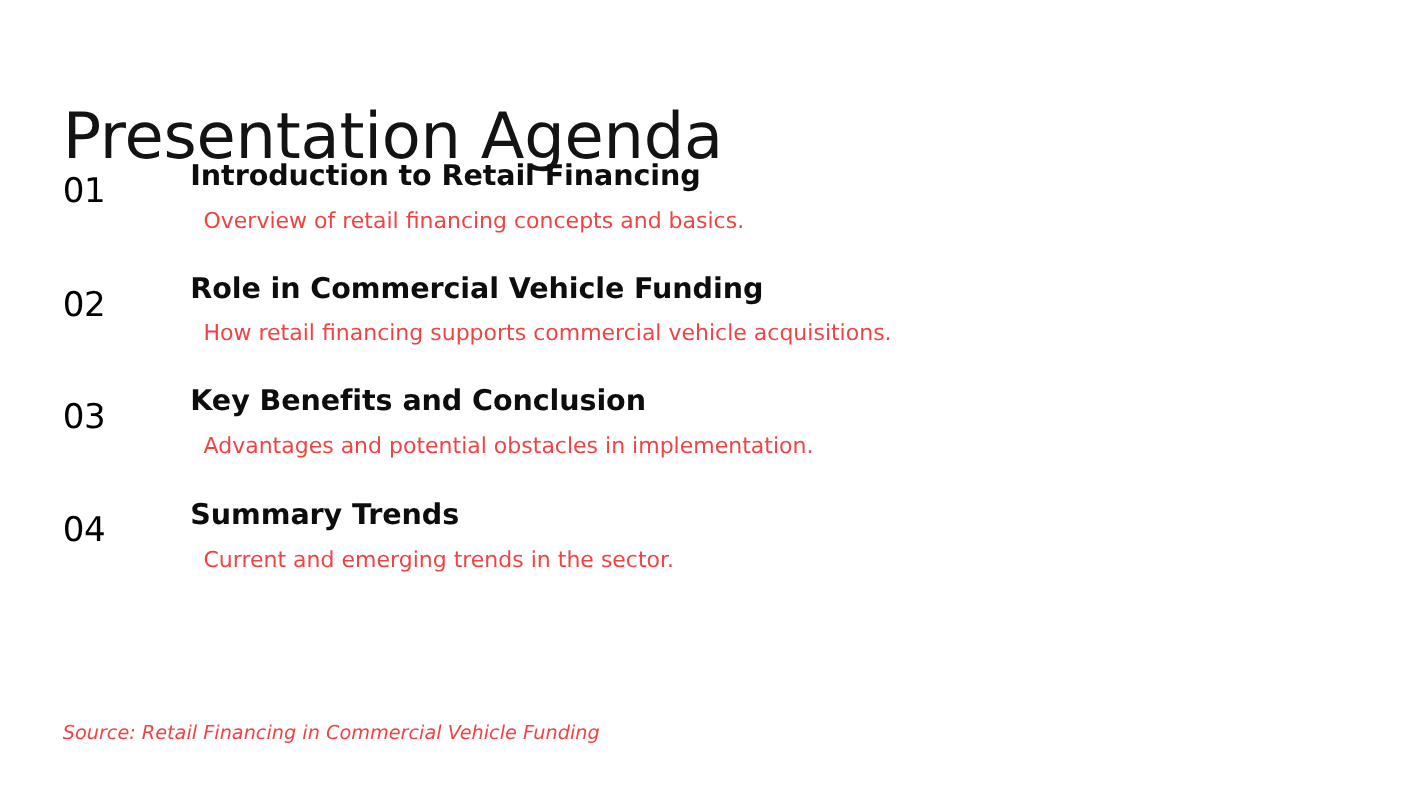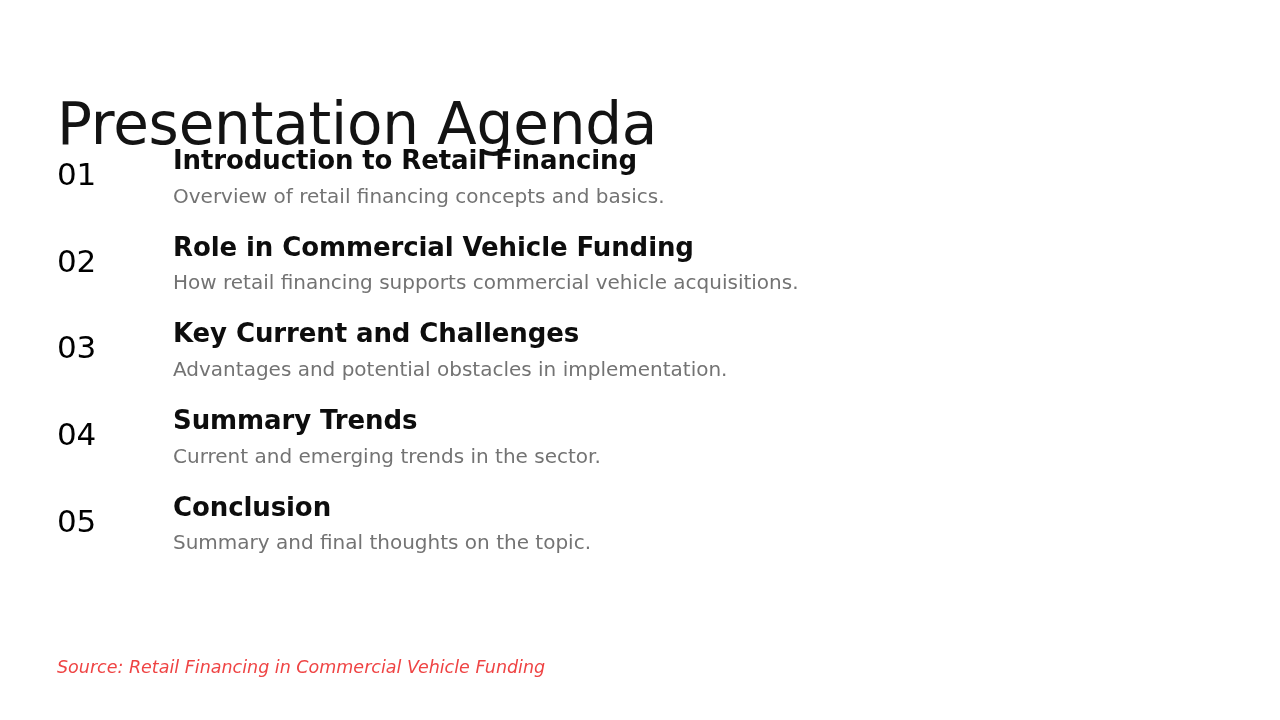--- a/index.html
+++ b/index.html
@@ -77,22 +77,22 @@
     color: #0d0d0d;
     margin: 0 0 8px 0;
     letter-spacing: -0.1px;
     white-space: nowrap;
   }
 
   .item-desc {
     font-size: 20px;
     font-weight: 400;
     line-height: 1.2;
-    color: #737373;
-    margin: 0;
+    color: #ef4444;
+    margin: 12px;
     white-space: nowrap;
   }
 
   
   .source-note {
     position: absolute;
     left: 57px;
     top: 657px;
     font-size: 17.5px;
     font-style: italic;
@@ -123,38 +123,31 @@
       <div class="item-number">02</div>
       <div class="item-body">
         <div class="item-title">Role in Commercial Vehicle Funding</div>
         <div class="item-desc">How retail financing supports commercial vehicle acquisitions.</div>
       </div>
     </div>
 
     <div class="agenda-item">
       <div class="item-number">03</div>
       <div class="item-body">
-        <div class="item-title">Key Current and Challenges</div>
+        <div class="item-title">Key Benefits and Conclusion</div>
         <div class="item-desc">Advantages and potential obstacles in implementation.</div>
       </div>
     </div>
 
     <div class="agenda-item">
       <div class="item-number">04</div>
       <div class="item-body">
         <div class="item-title">Summary Trends</div>
         <div class="item-desc">Current and emerging trends in the sector.</div>
       </div>
     </div>
 
-    <div class="agenda-item">
-      <div class="item-number">05</div>
-      <div class="item-body">
-        <div class="item-title">Conclusion</div>
-        <div class="item-desc">Summary and final thoughts on the topic.</div>
-      </div>
-    </div>
 
   </div>
 
   <div class="source-note">Source: Retail Financing in Commercial Vehicle Funding</div>
 
 </div>
 
 </body></html>

